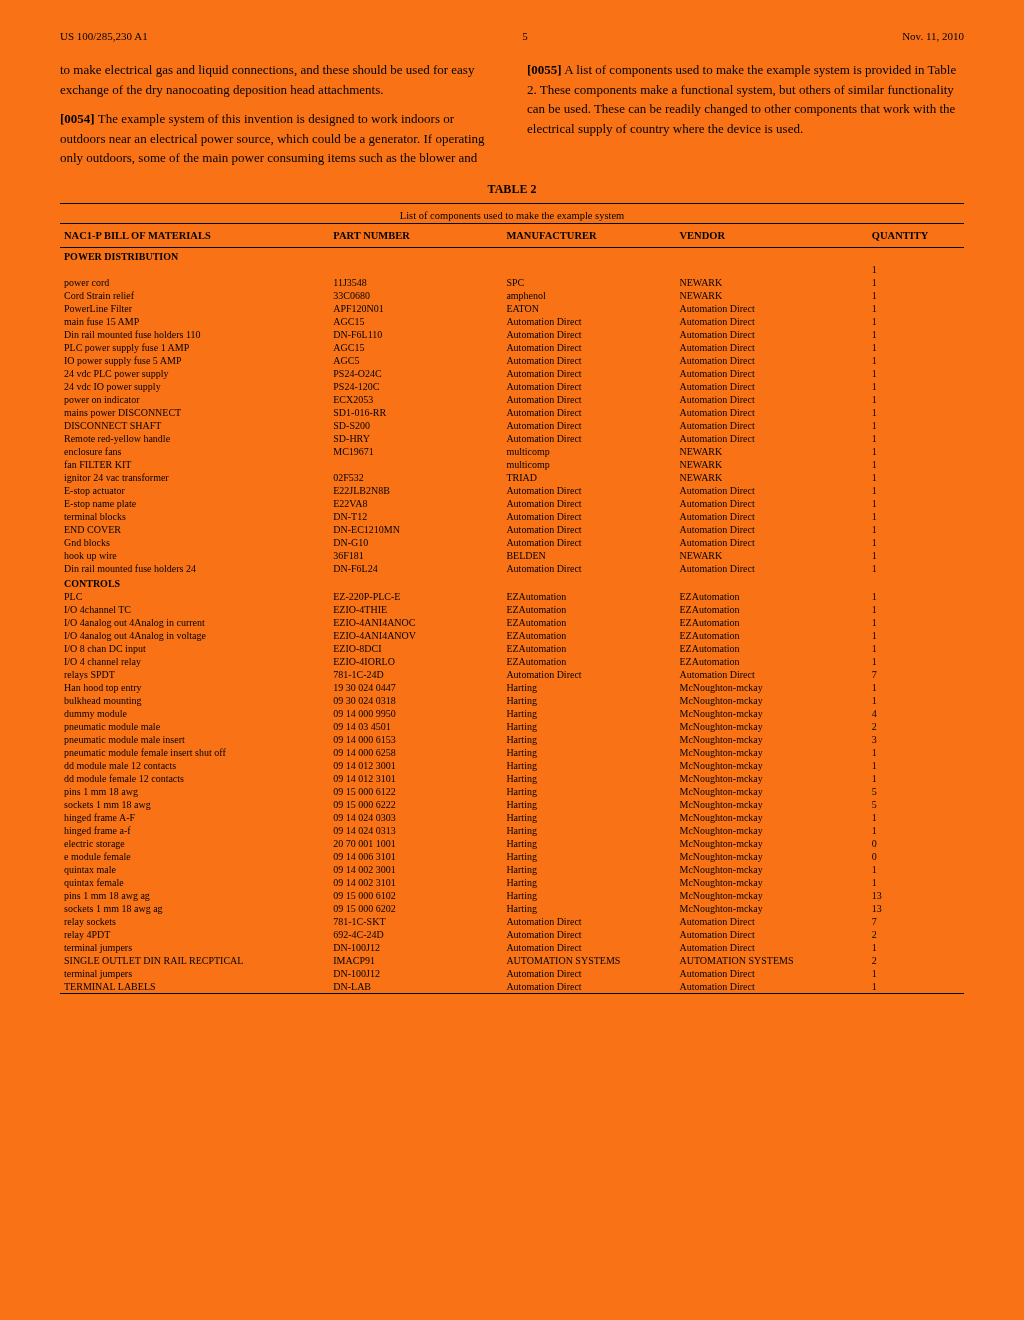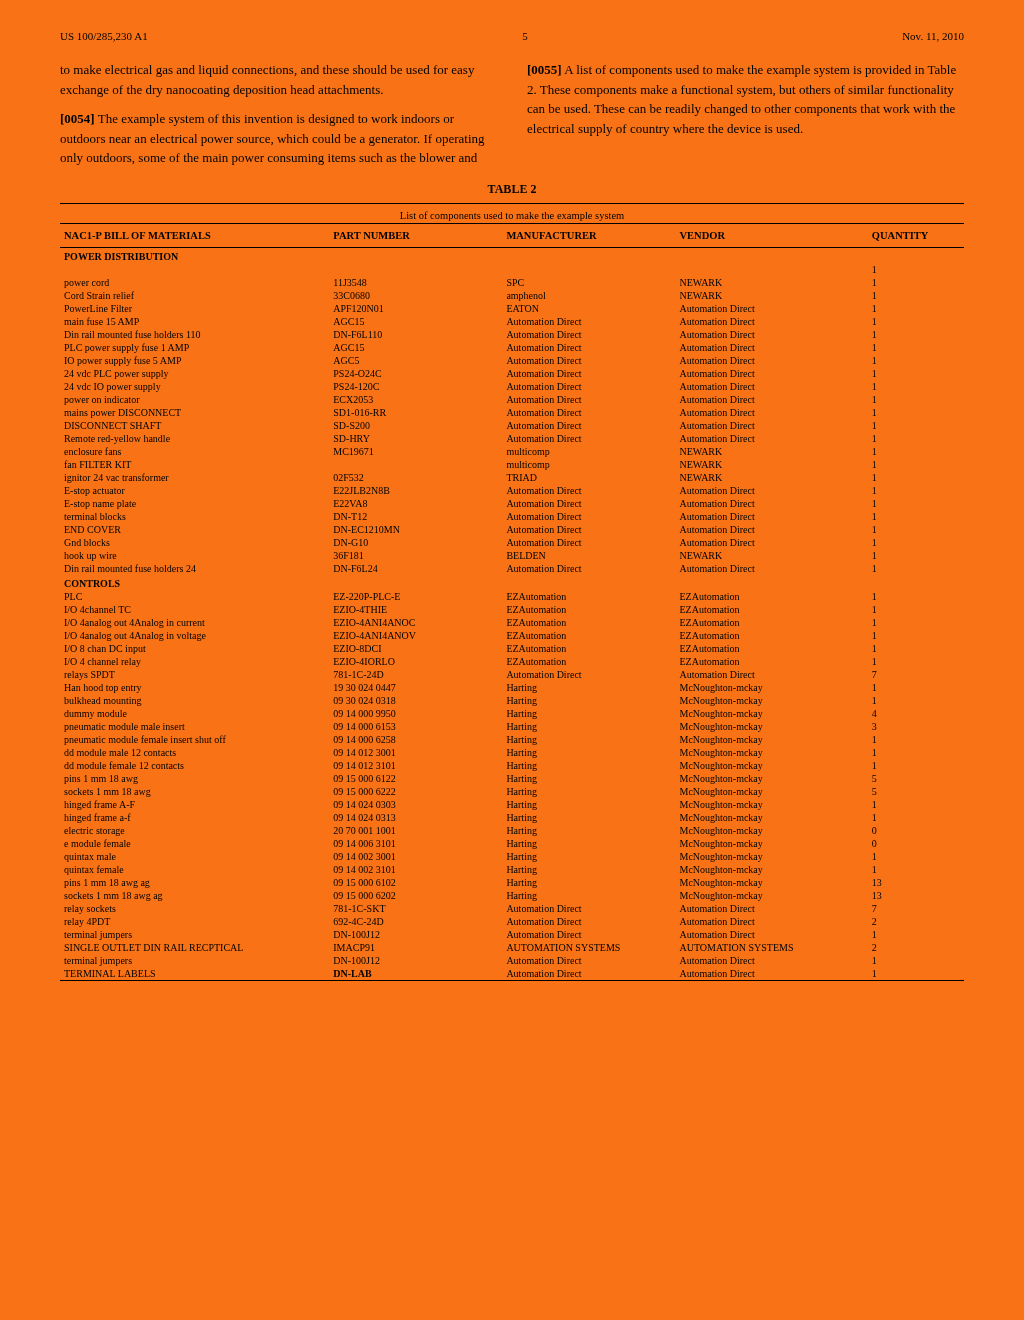--- a/index.html
+++ b/index.html
@@ -354,20 +354,27 @@
             <td class="col-qty">1</td>
           </tr>
           <tr>
             <td class="col-item">dummy module</td>
             <td class="col-part">09 14 000 9950</td>
             <td class="col-mfr">Harting</td>
             <td class="col-vendor">McNoughton-mckay</td>
             <td class="col-qty">4</td>
           </tr>
           <tr>
+            <td class="col-item">pneumatic module male</td>
+            <td class="col-part">09 14 03 4501</td>
+            <td class="col-mfr">Harting</td>
+            <td class="col-vendor">McNoughton-mckay</td>
+            <td class="col-qty">2</td>
+          </tr>
+          <tr>
             <td class="col-item">pneumatic module male insert</td>
             <td class="col-part">09 14 000 6153</td>
             <td class="col-mfr">Harting</td>
             <td class="col-vendor">McNoughton-mckay</td>
             <td class="col-qty">3</td>
           </tr>
           <tr>
             <td class="col-item">pneumatic module female insert shut off</td>
             <td class="col-part">09 14 000 6258</td>
             <td class="col-mfr">Harting</td>
@@ -488,21 +495,21 @@
           </tr>
           <tr>
             <td class="col-item">terminal jumpers</td>
             <td class="col-part">DN-100J12</td>
             <td class="col-mfr">Automation Direct</td>
             <td class="col-vendor">Automation Direct</td>
             <td class="col-qty">1</td>
           </tr>
           <tr style="border-bottom: 1.5px solid rgb(0, 0, 0);">
             <td class="col-item" style="border-bottom: 1.5px solid rgb(0, 0, 0);">TERMINAL LABELS</td>
-            <td class="col-part" style="border-bottom: 1.5px solid rgb(0, 0, 0); font-weight: bold;">DN-LAB</td>
+            <td class="col-part" style="border-bottom: 1.5px solid rgb(0, 0, 0);">DN-LAB</td>
             <td class="col-mfr" style="border-bottom: 1.5px solid rgb(0, 0, 0);">Automation Direct</td>
             <td class="col-vendor" style="border-bottom: 1.5px solid rgb(0, 0, 0);">Automation Direct</td>
             <td class="col-qty" style="border-bottom: 1.5px solid rgb(0, 0, 0);">1</td>
           </tr>
         </tbody>
     </table>
   </div>
 </div>
 
 </body></html>

